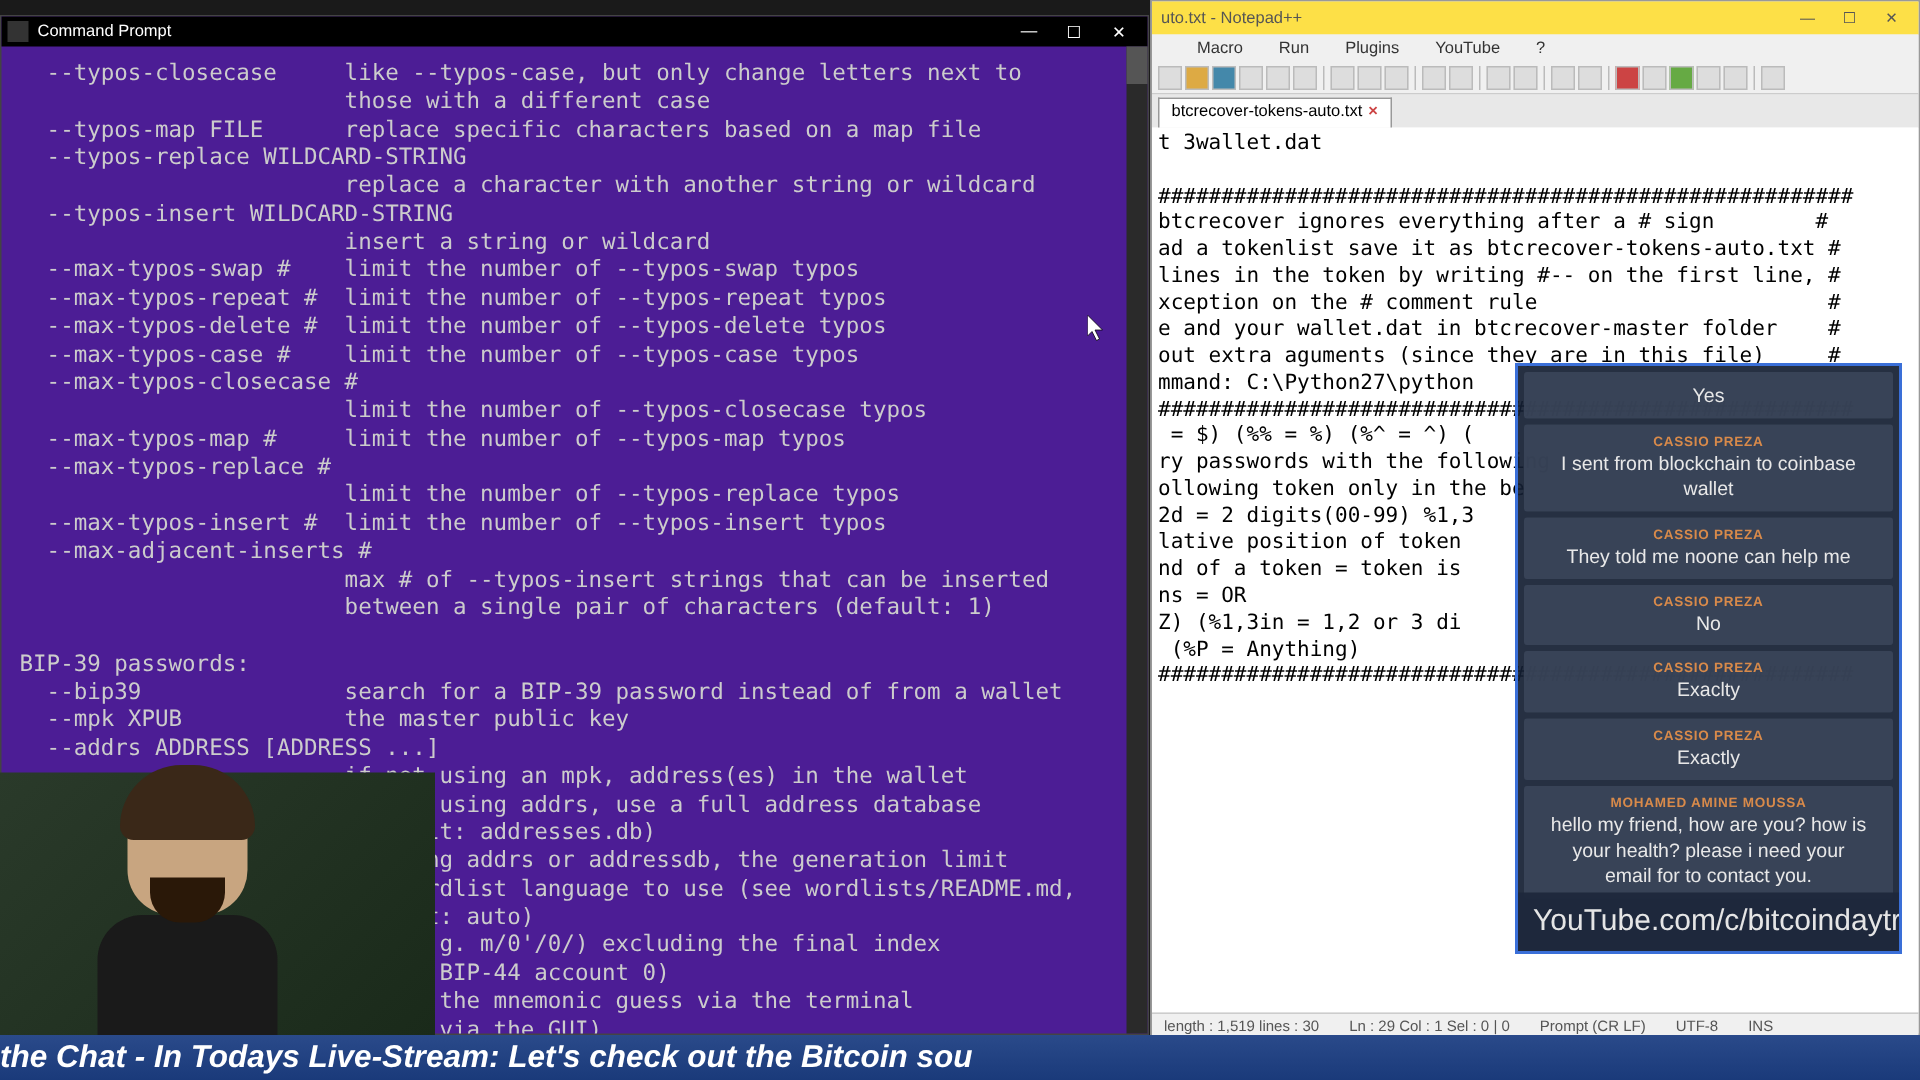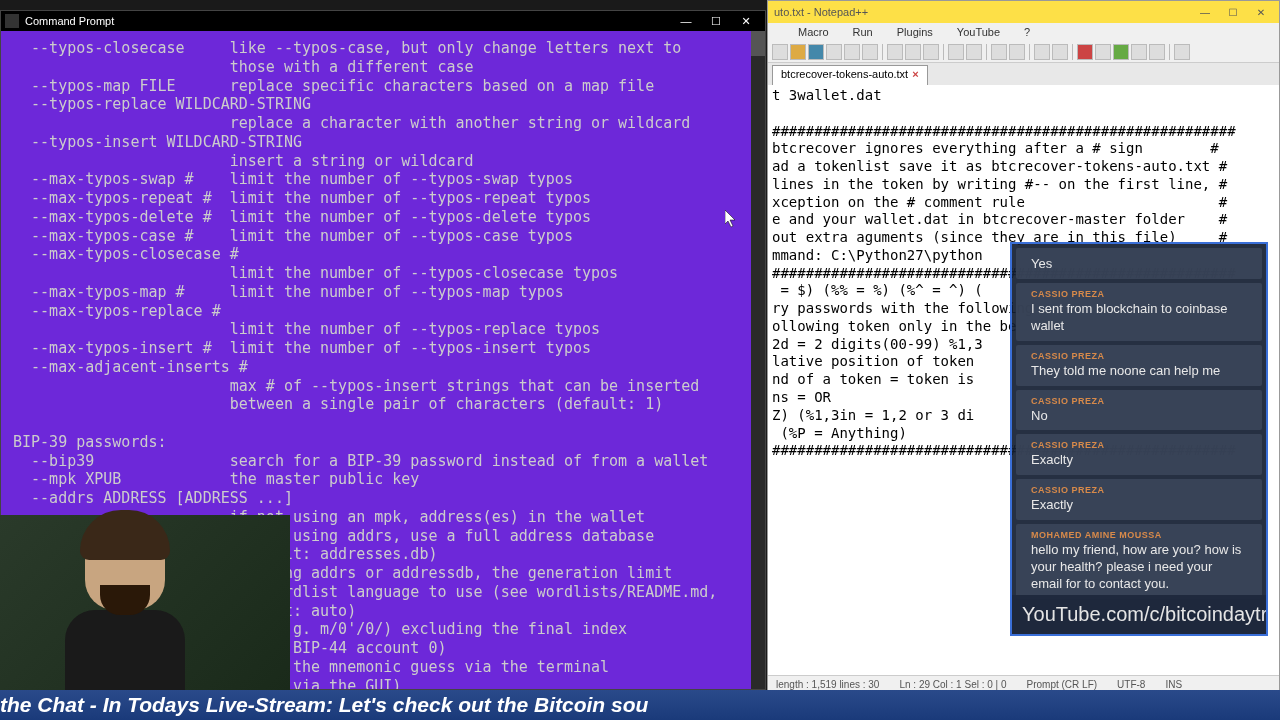--- a/index.html
+++ b/index.html
@@ -12,21 +12,21 @@
   overflow: hidden;
 }
 
 
 .cmd-window {
   position: absolute;
   left: 0;
   top: 10px;
   width: 766px;
   height: 680px;
-  background: #6d28d9;
+  background: #4c1d95;
   border: 1px solid #444;
 }
 .cmd-titlebar {
   height: 20px;
   background: #000;
   display: flex;
   align-items: center;
   padding: 0 4px;
   color: #fff;
   font-size: 11px;
@@ -184,20 +184,21 @@
   height: 394px;
   background: rgba(20, 30, 50, 0.92);
   border: 2px solid #3a6fd8;
   overflow: hidden;
 }
 .chat-msg {
   padding: 6px 15px;
   background: rgba(60, 70, 90, 0.85);
   margin: 4px;
   border-radius: 2px;
+  text-align: center;
 }
 .chat-author {
   font-size: 9px;
   color: #d88a4a;
   font-weight: bold;
   letter-spacing: 0.5px;
 }
 .chat-author.mohamed { color: #d88a4a; }
 .chat-text {
   font-size: 13px;

